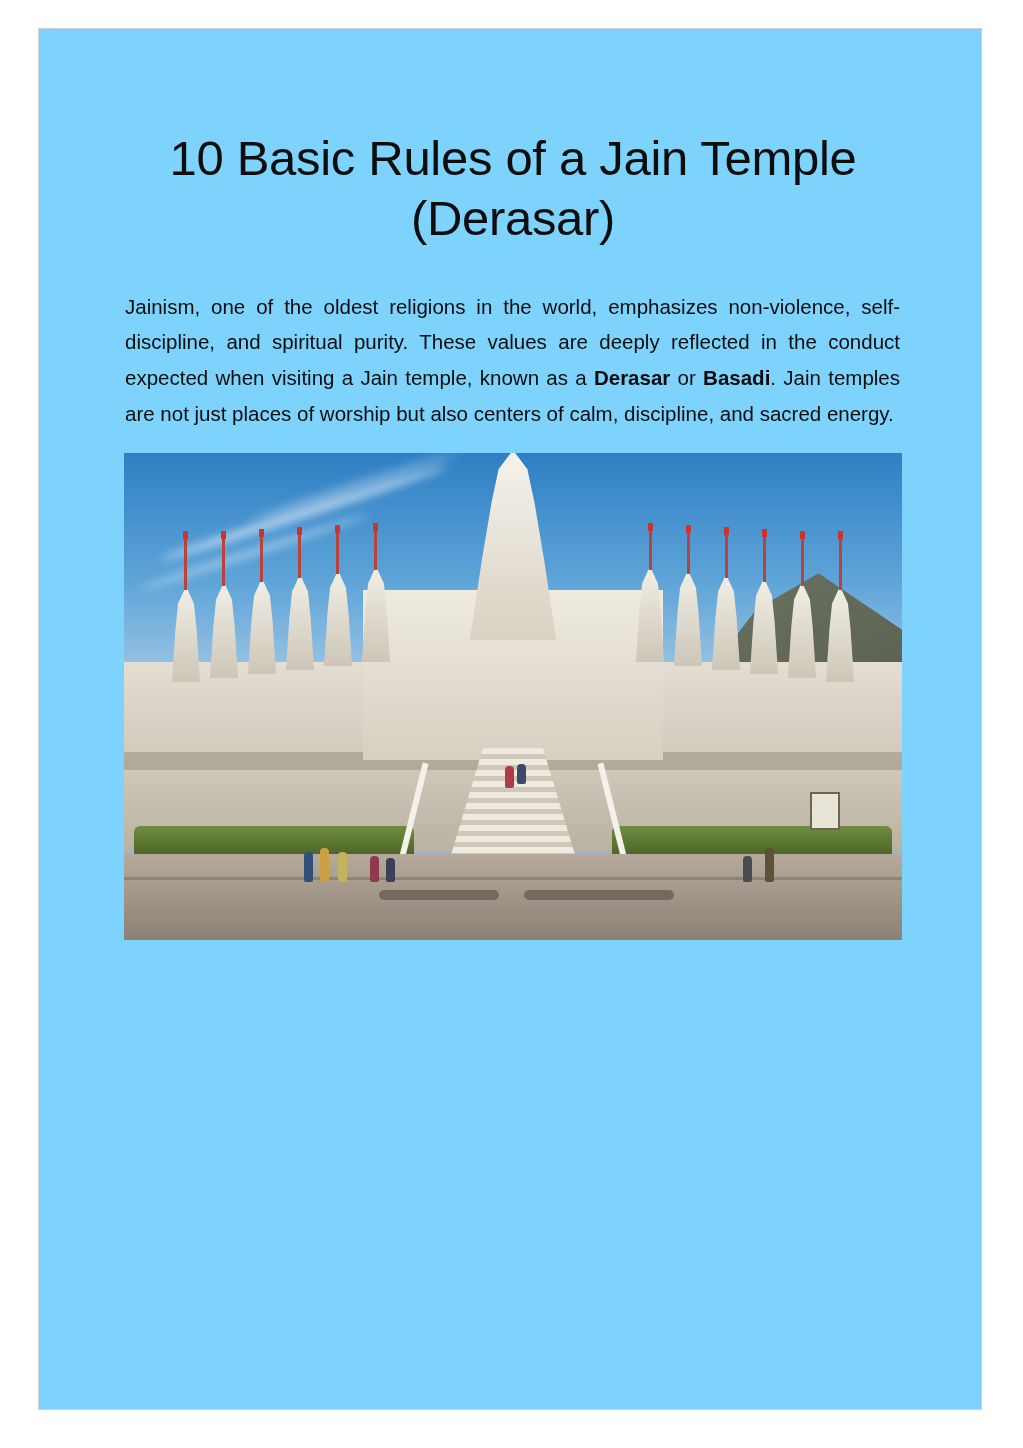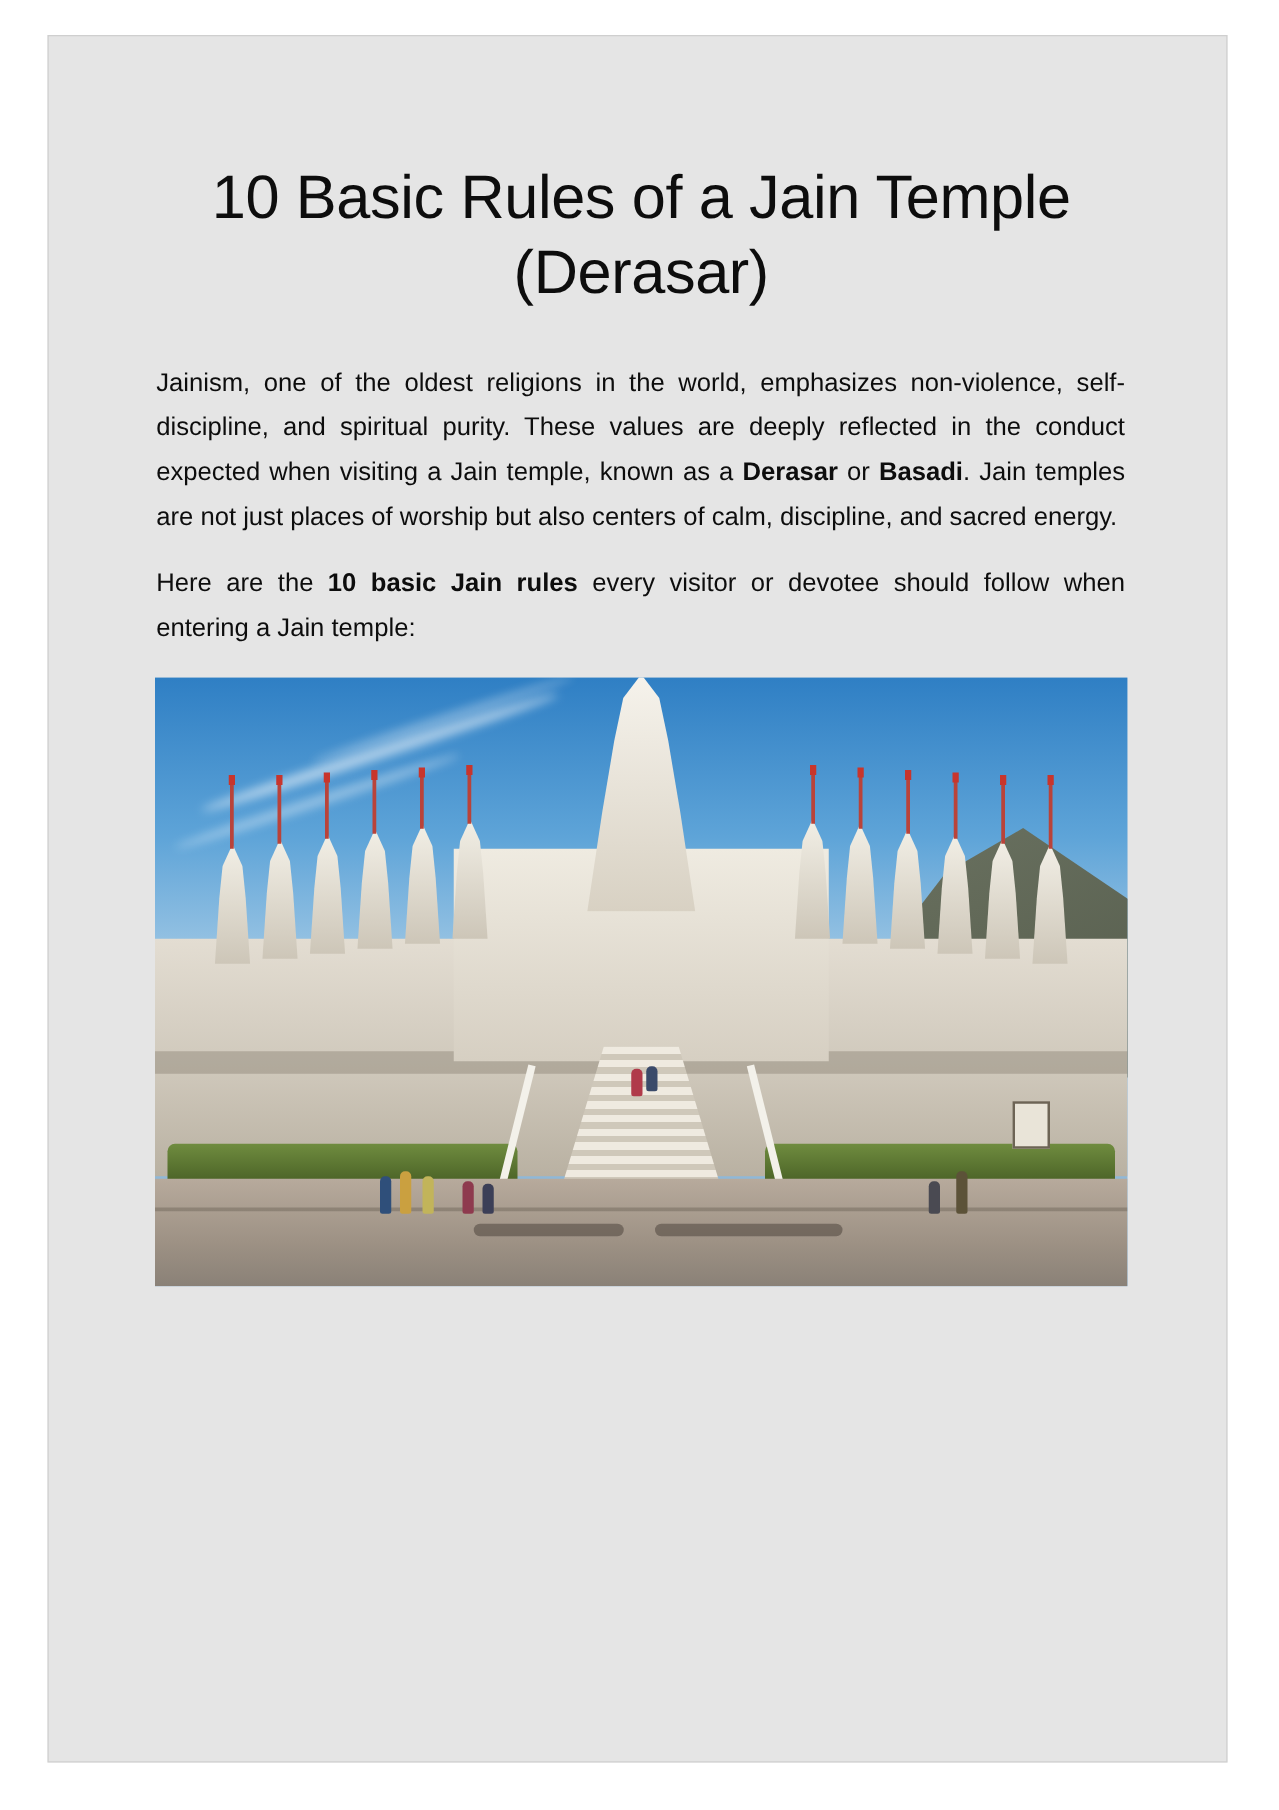--- a/index.html
+++ b/index.html
@@ -15,21 +15,21 @@
     overflow: hidden;
   }
   .page {
     position: absolute;
     left: 38px;
     top: 28px;
     width: 944px;
     height: 1382px;
     border: 1px solid #cfcfcf;
     box-sizing: border-box;
-    background: #e5e5e5;
+    background: #7dd3fc;
   }
   .page-inner {
     position: absolute;
     left: 85px;
     top: 100px;
     width: 778px;
   }
   .doc-title {
     font-size: 49px;
     line-height: 1.22;
@@ -166,21 +166,20 @@
 
 <div class="page">
   <div class="page-inner">
 
     <h1 class="doc-title">10 Basic Rules of a Jain Temple (Derasar)</h1>
 
     <div class="body-block">
 
       <p class="para"><span>Jainism, one of the oldest religions in the world, emphasizes non-violence, self-discipline, and spiritual purity. These values are deeply reflected in the conduct expected when visiting a Jain temple, known as a </span><b>Derasar</b><span> or </span><b>Basadi</b><span>. Jain temples are not just places of worship but also centers of calm, discipline, and sacred energy.</span></p>
 
-      <p class="para"><span>Here are the </span><b>10 basic Jain rules</b><span> every visitor or devotee should follow when entering a Jain temple:</span></p>
 
     </div>
 
     <div class="figure" aria-label="White marble Jain temple with carved spires, flag poles and a central staircase with visitors">
       <div class="sky"></div>
       <div class="cloud-streak c1"></div>
       <div class="cloud-streak c2"></div>
       <div class="cloud-streak c3"></div>
       <div class="hill-right"></div>
       <div class="hill-left"></div>

